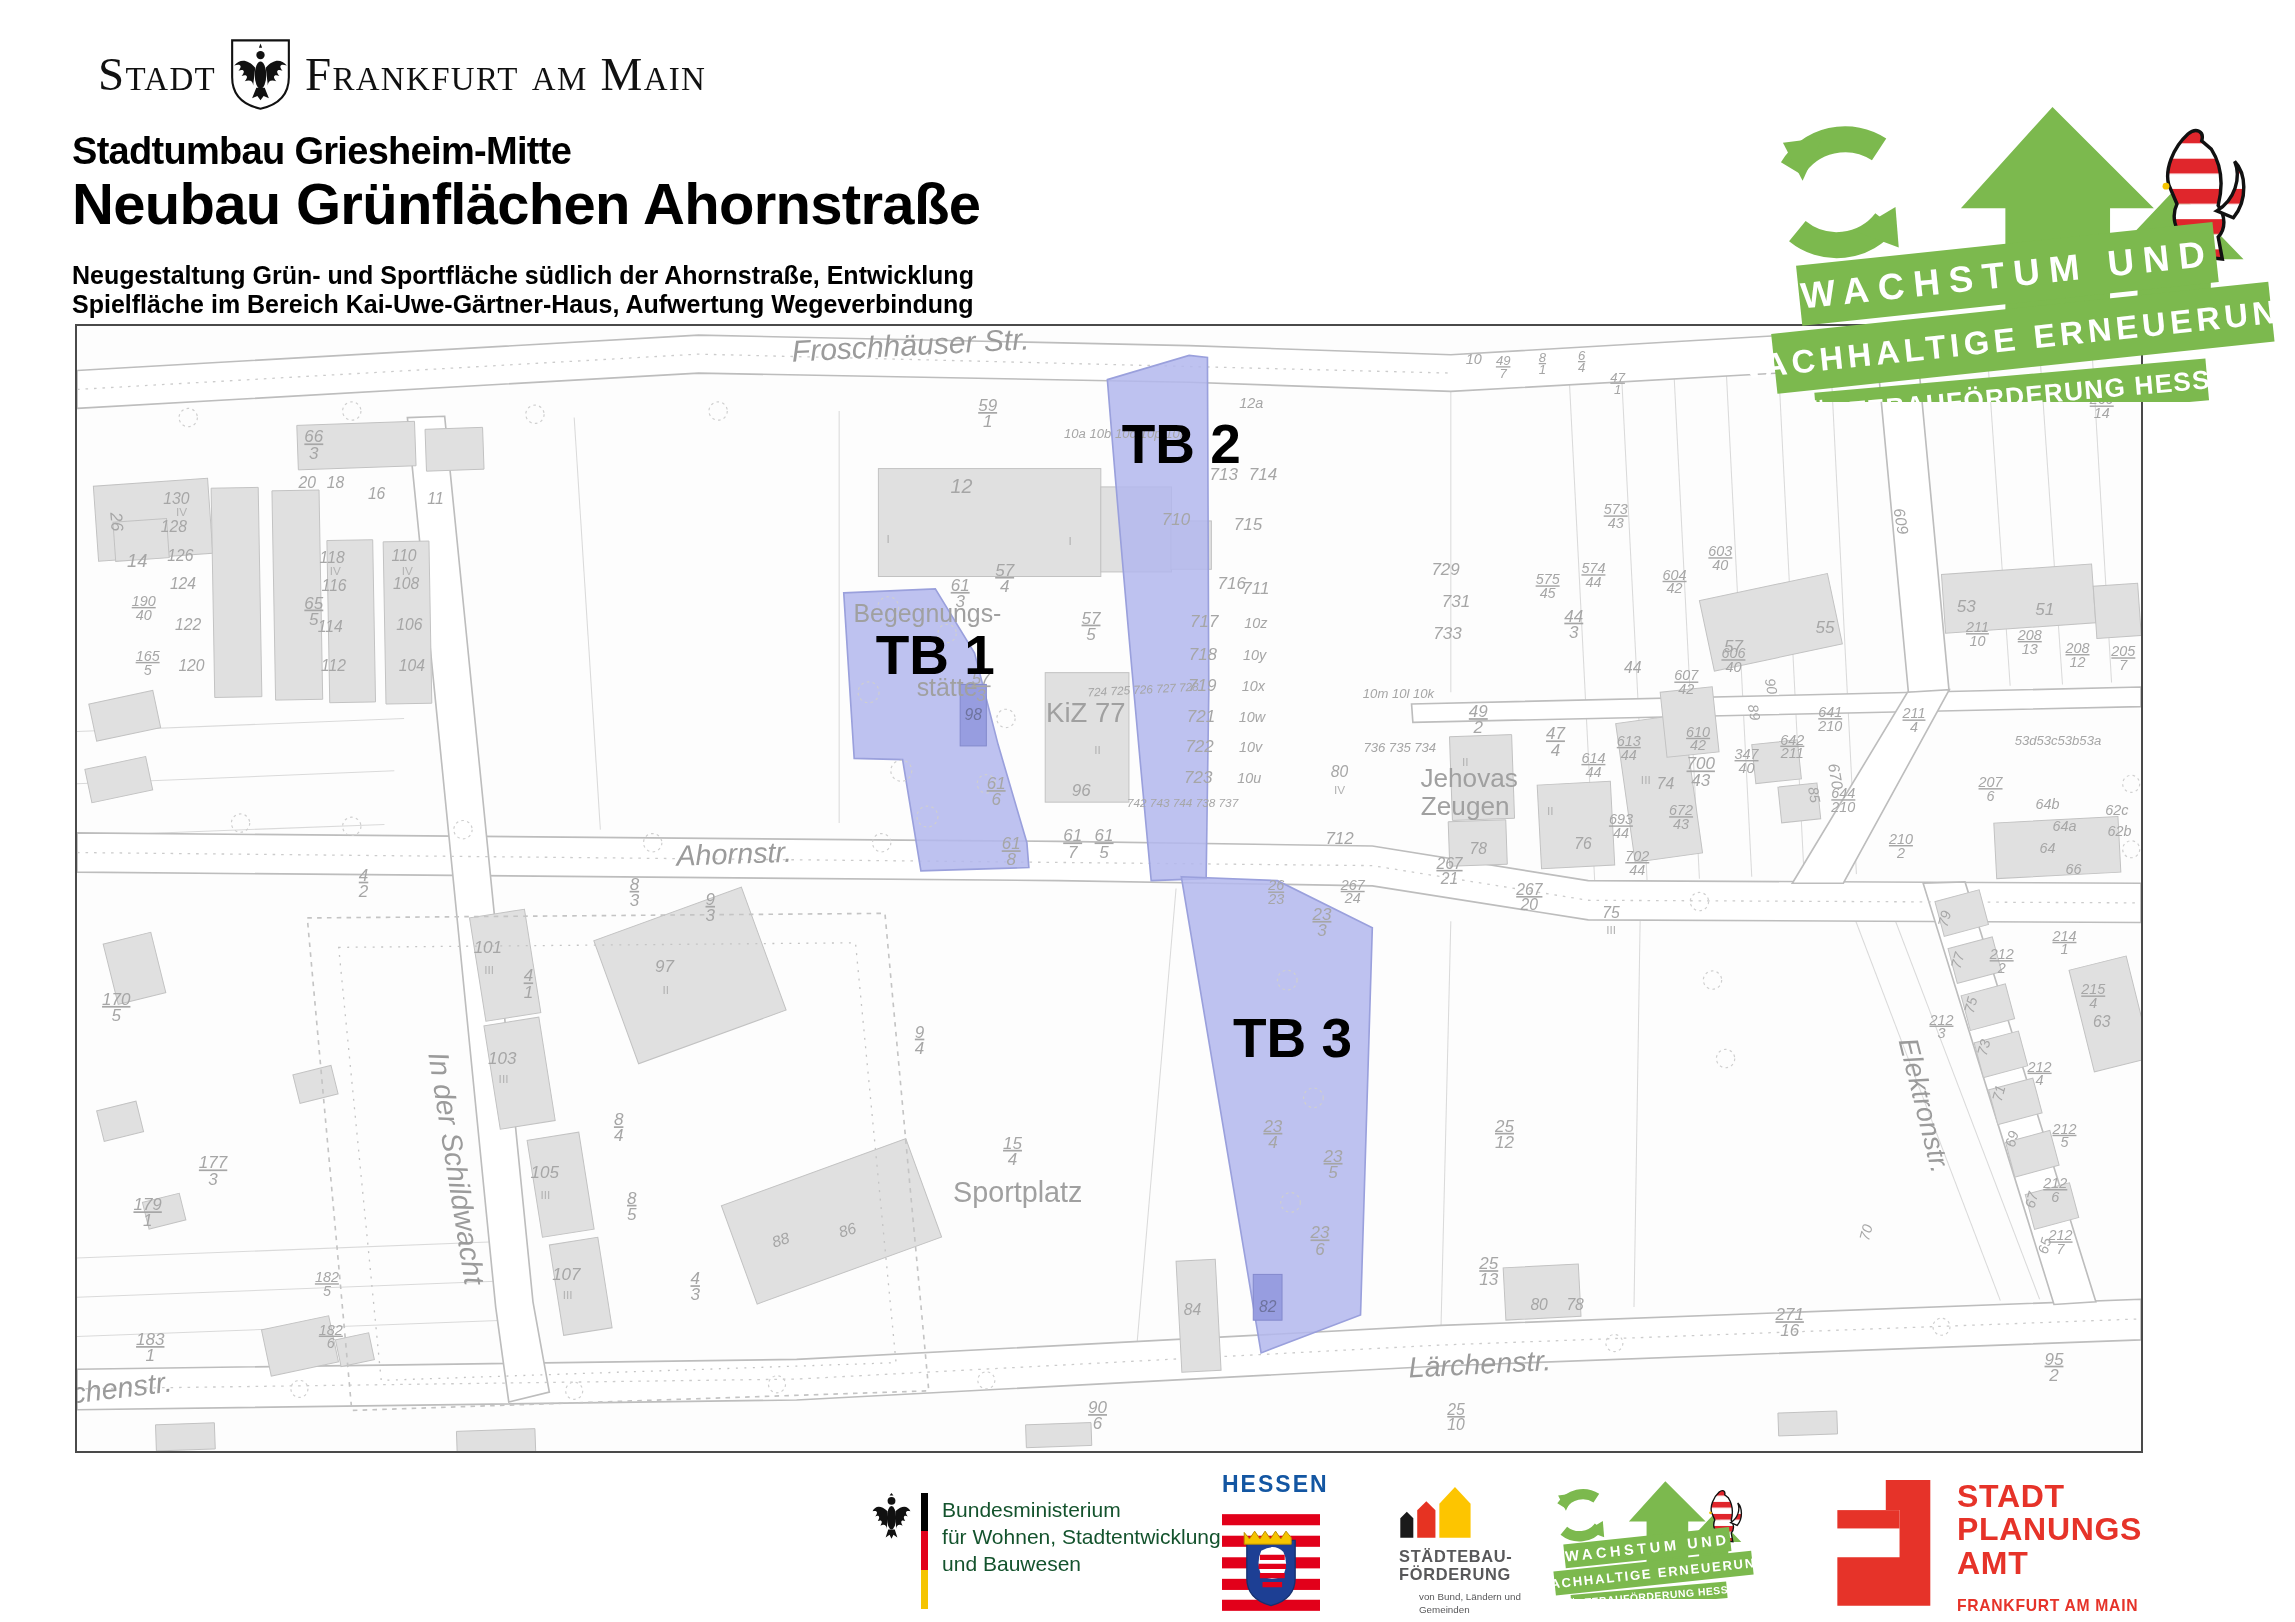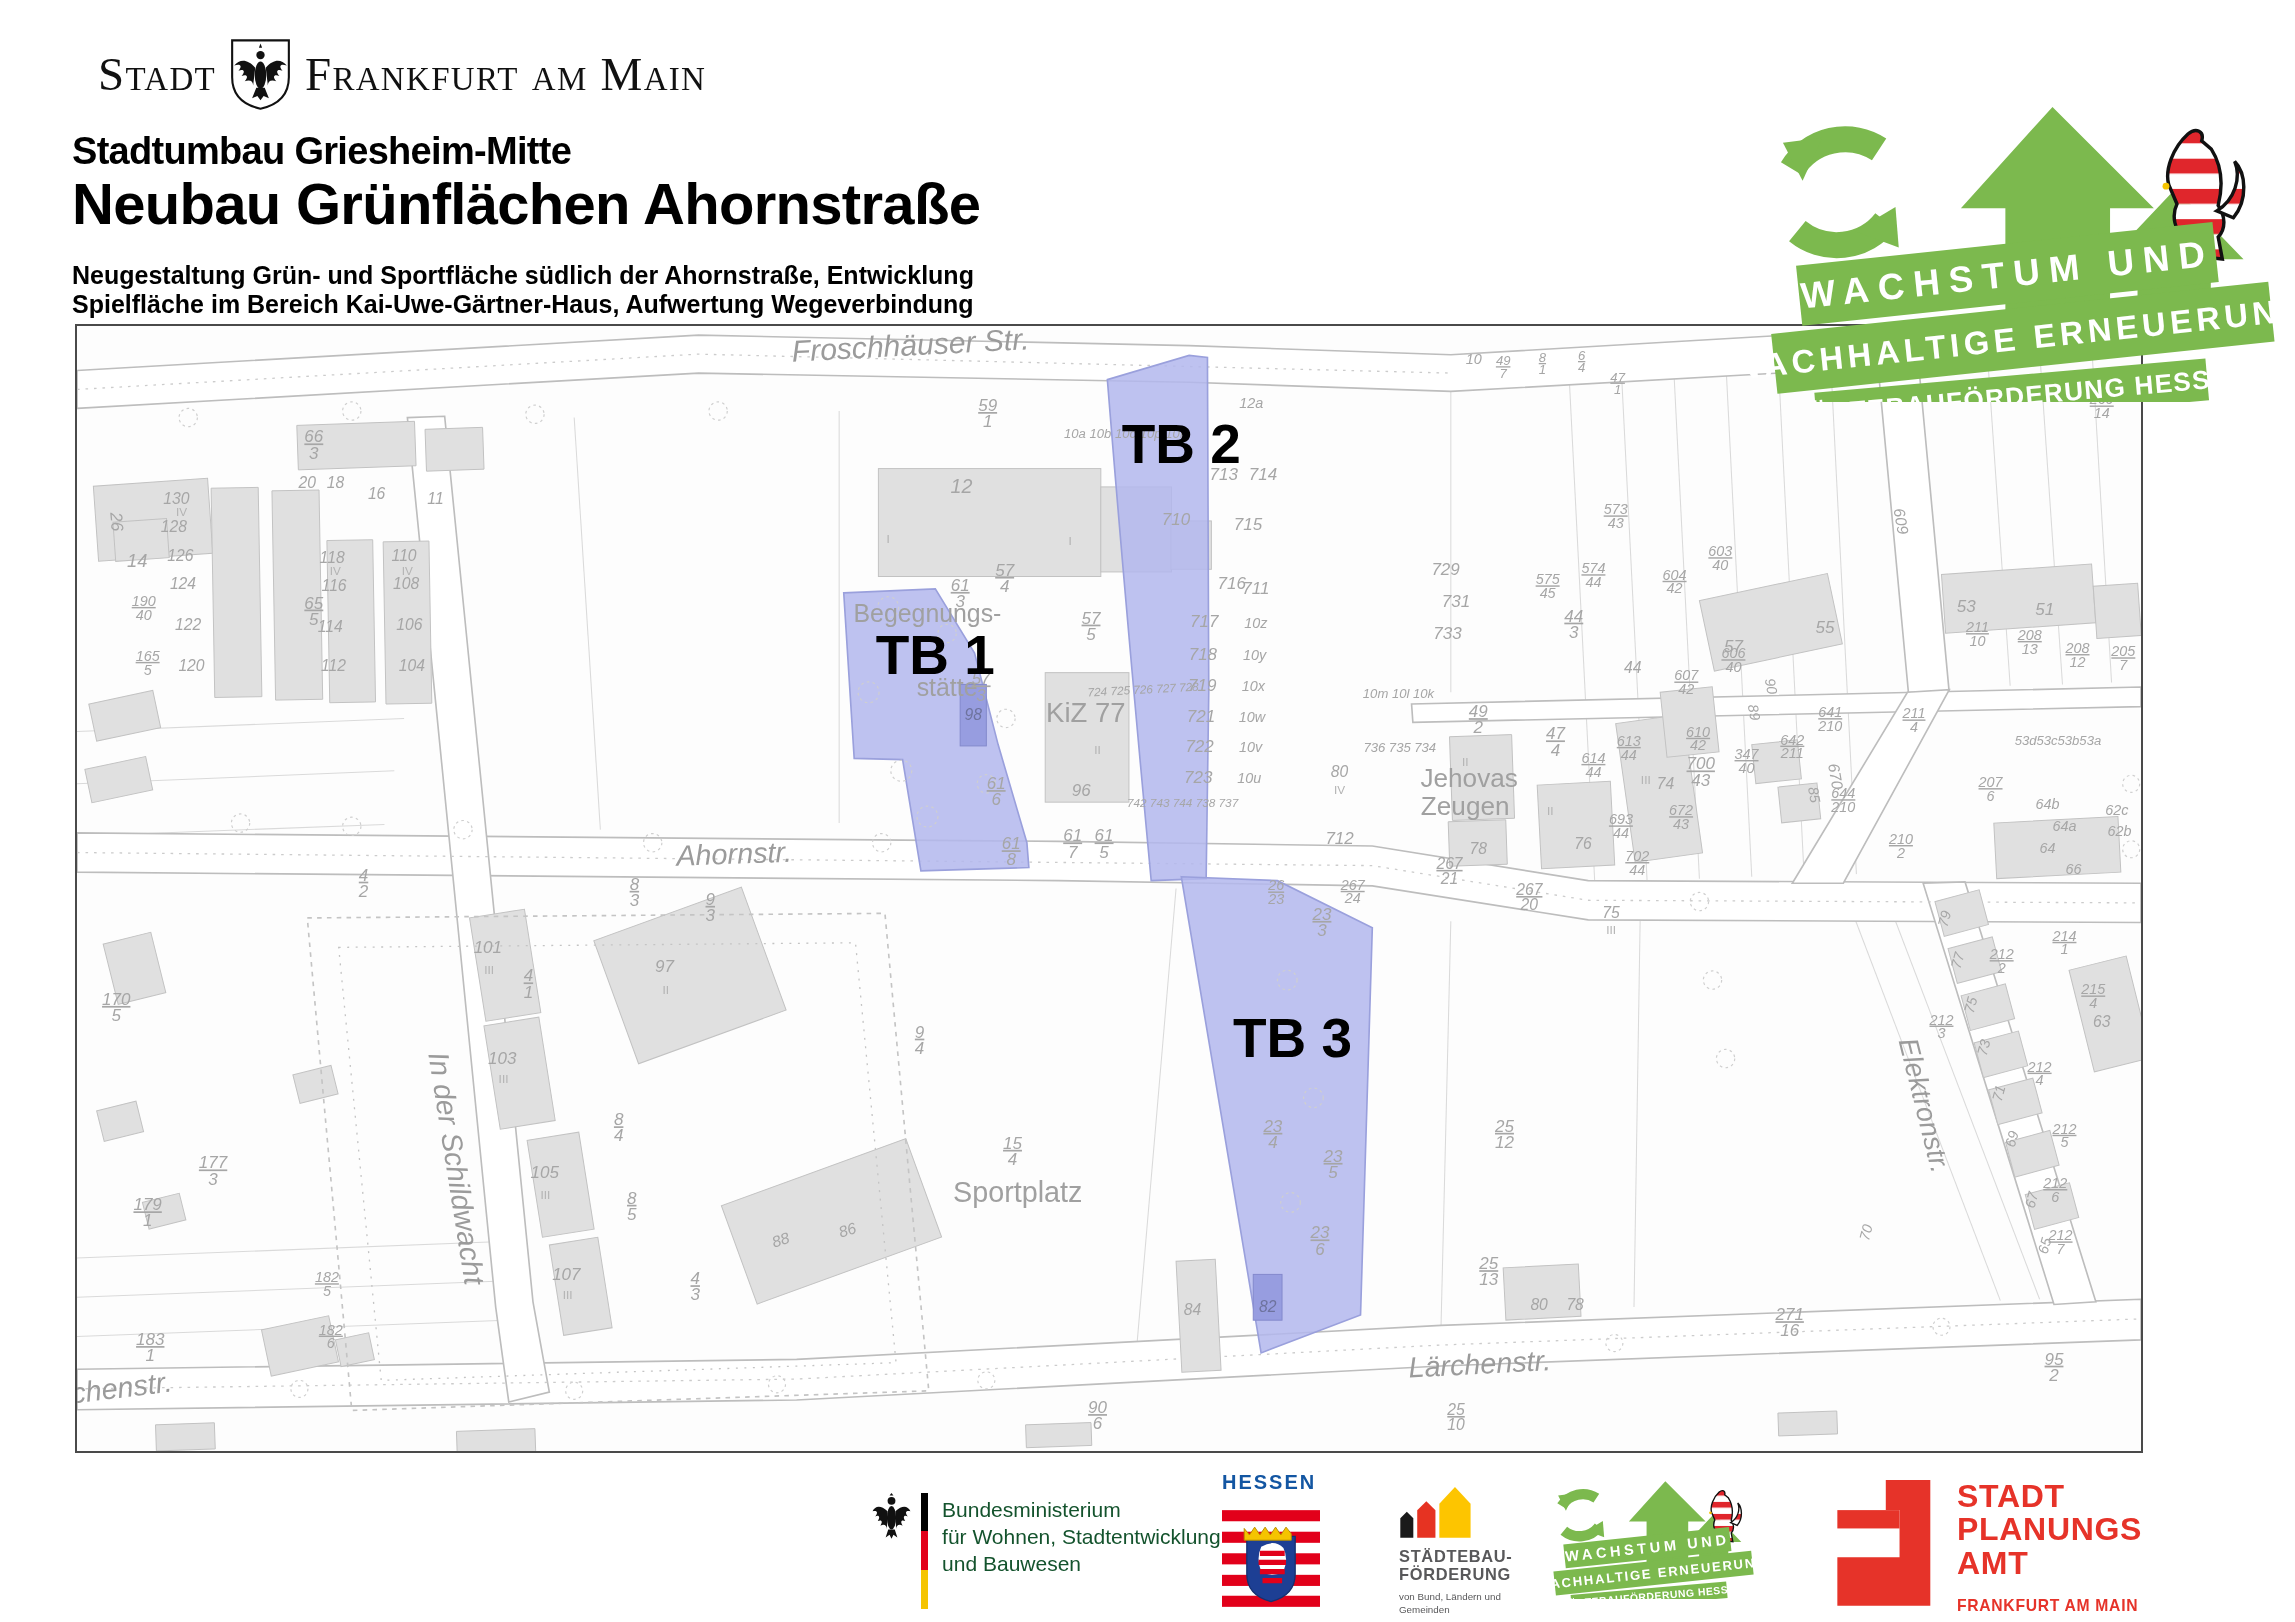--- a/index.html
+++ b/index.html
@@ -27,24 +27,24 @@
   .ml.place{fill:#a0a0a0;}
   .ml.parcel{fill:#a6a6a6;font-style:italic;}
   .ml.parcel-dark{fill:#6e739e;font-style:italic;}
   .ml.roman{fill:#b3b3b3;}
   .ml.tb{fill:#000;font-weight:700;}
   
   .footer-item{position:absolute;}
   .bmwsb{left:871px;top:1493px;display:flex;align-items:flex-start;}
   .bmwsb .txt{margin-left:14.4px;font-size:21px;line-height:1.28;font-weight:500;color:#14532d;padding-top:3.9px;}
   .hessen{left:1222px;top:1471px;width:99px;}
-  .hessen .t{font-size:20px;font-weight:700;color:#1356a2;letter-spacing:2px;margin-bottom:16px;}
+  .hessen .t{font-size:23px;font-weight:700;color:#1356a2;letter-spacing:2px;margin-bottom:16px;}
   .sbf{left:1399px;top:1484px;width:124px;}
   .sbf .t{margin-top:7px;font-size:16.4px;font-weight:700;color:#58585a;line-height:1.1;letter-spacing:0.7px;}
-  .sbf .s{margin-top:7.9px;font-size:9.8px;color:#58585a;line-height:1.3;}
+  .sbf .s{margin-top:7.9px;font-size:9.8px;color:#58585a;line-height:1.3;margin-left:20px;}
   .spa{left:1836px;top:1480px;display:flex;}
   .spa .txt{margin-left:26px;color:#e63329;}
   .spa .l{font-size:32px;font-weight:700;line-height:1.04;letter-spacing:0.7px;}
   .spa .s{margin-top:17px;font-size:15.7px;font-weight:700;letter-spacing:0.7px;}
 </style>
 </head>
 <body>
 
 <div class="brand">
   <span>Stadt</span>

